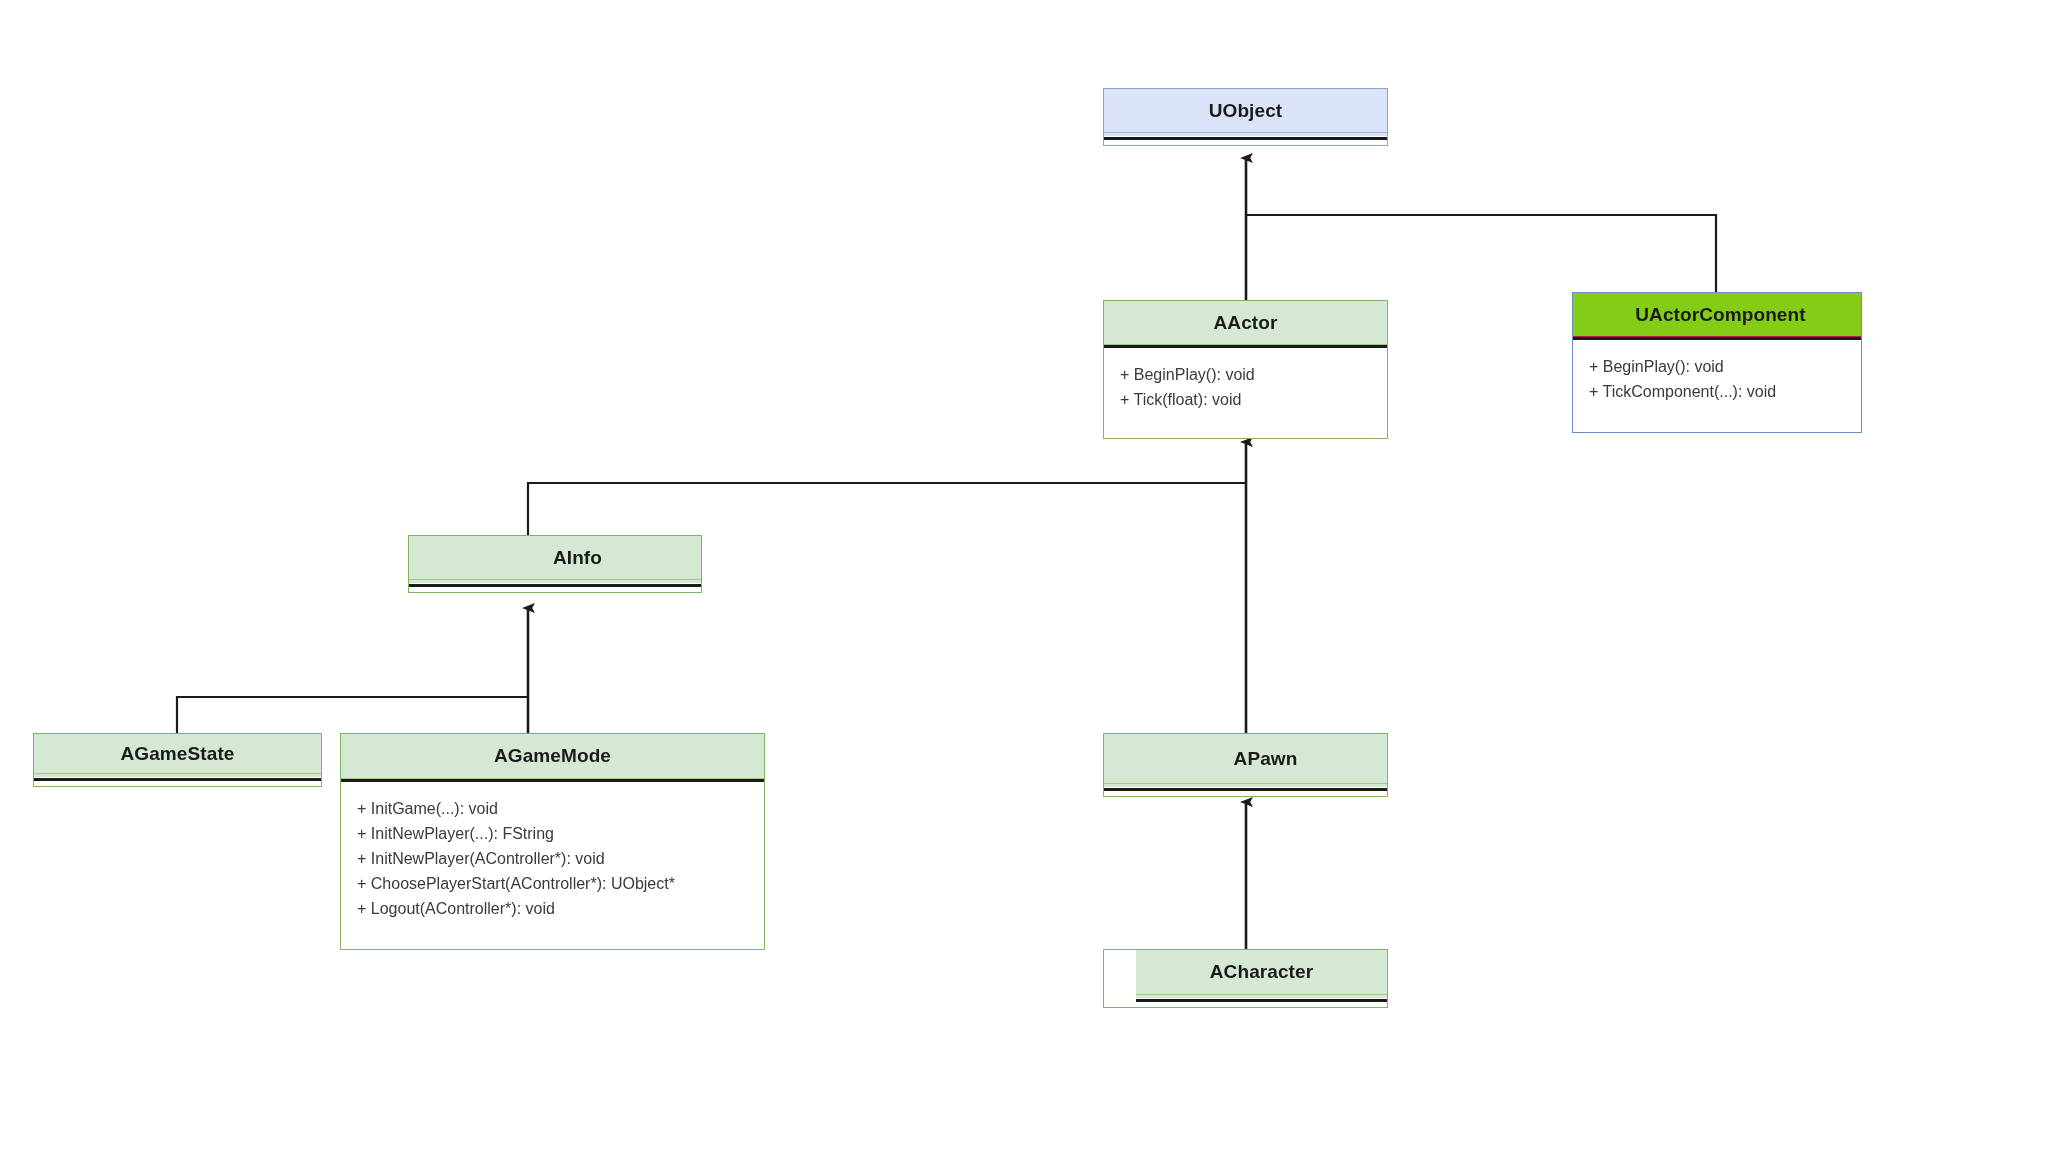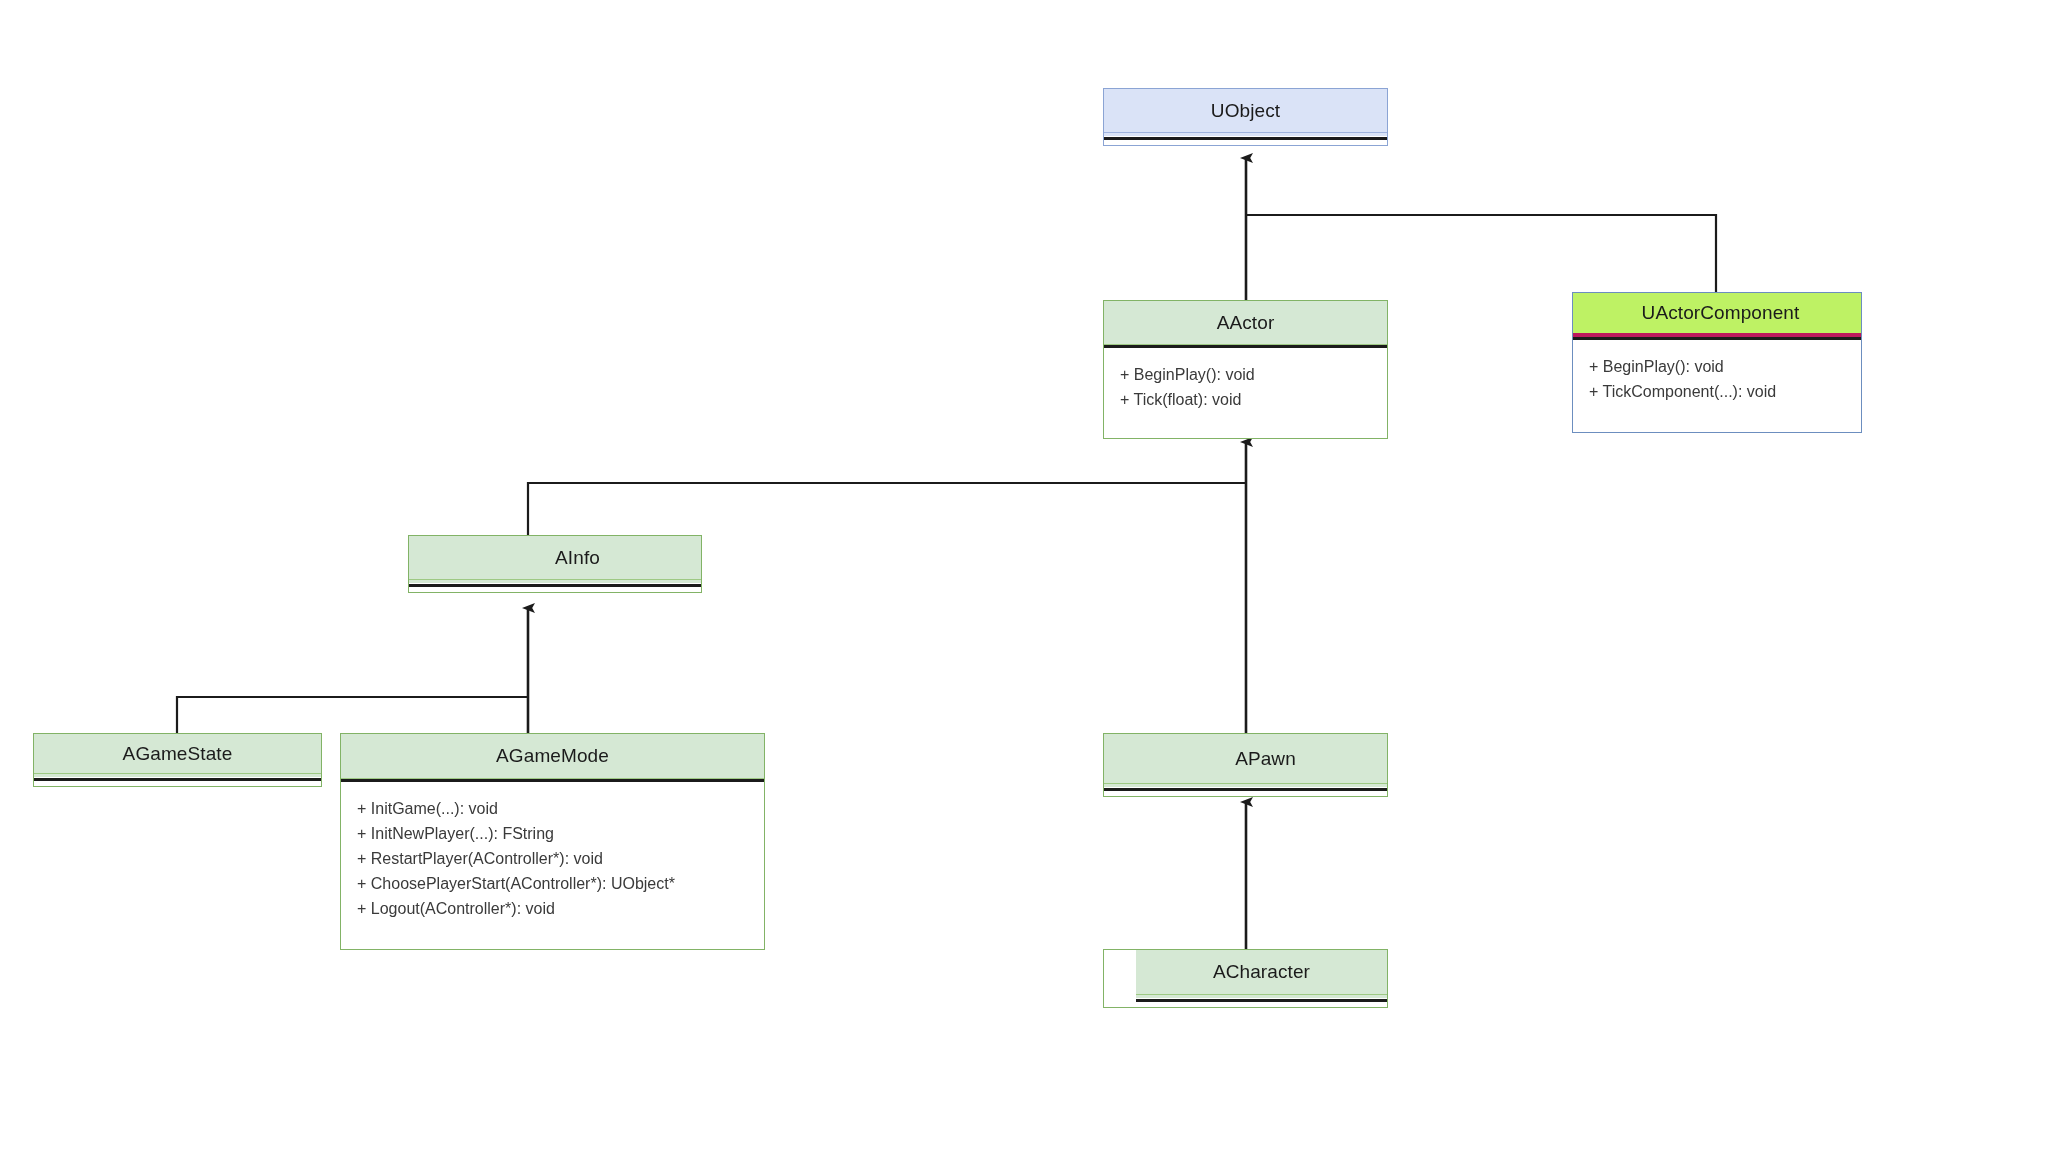--- a/index.html
+++ b/index.html
@@ -38,21 +38,21 @@
     position: absolute;
     z-index: 2;
     box-sizing: border-box;
     background: #ffffff;
   }
 
   .uml-header {
     box-sizing: border-box;
     text-align: right;
     font-size: 19px;
-    font-weight: normal;
+    font-weight: bold;
     color: #1b1b1b;
     letter-spacing: .1px;
     display: flex;
     align-items: center;
     justify-content: center;
   }
   .uml-rule {
     height: 0;
     border-top: 3px solid #1b1b1b;
   }
@@ -70,21 +70,21 @@
   }
 
   
   .v-green            { border: 1px solid #82b366; }
   .v-green .uml-header{ background: #d5e8d4; border-bottom: 1px solid #9ec984; }
   .v-green .uml-strip { background: #d5e8d4; }
   .v-green .uml-members { border-top: 0; }
 
   
   .v-blue             { border: 1px solid #6c8ebf; }
-  .v-blue .uml-header { background: #bef264; border-bottom: 4px solid #be185d; padding-left: 7px; }
+  .v-blue .uml-header { background: #84cc16; border-bottom: 1px solid #be185d; padding-left: 7px; }
 
   
   .v-paleblue             { border: 1px solid #8ba4d4; }
   .v-paleblue .uml-header { background: #dae3f7; border-bottom: 1px solid #9fb3de; }
   .v-paleblue .uml-strip  { background: #dae3f7; }
 
   
   .uml-empty-tail {
     height: 12px;
     position: relative;
@@ -170,21 +170,21 @@
       <div class="tail-rule"></div>
     </div>
   </div>
 
   <div class="uml-class v-green" style="left:340px; top:733px; width:425px;">
     <div class="uml-header" style="height:45px;">AGameMode</div>
     <div class="uml-rule"></div>
     <div class="uml-members" style="height:167px;">
       <div class="uml-member">+ InitGame(...): void</div>
       <div class="uml-member">+ InitNewPlayer(...): FString</div>
-      <div class="uml-member">+ RestartPlayer(AController*): void</div>
+      <div class="uml-member">+ InitNewPlayer(AController*): void</div>
       <div class="uml-member">+ ChoosePlayerStart(AController*): UObject*</div>
       <div class="uml-member">+ Logout(AController*): void</div>
     </div>
   </div>
 
   <div class="uml-class v-green" style="left:1103px; top:733px; width:285px;">
     <div class="uml-header" style="height:50px;padding-left:40px;">APawn</div>
     <div class="uml-empty-tail">
       <div class="tail-strip uml-strip"></div>
       <div class="tail-rule"></div>

